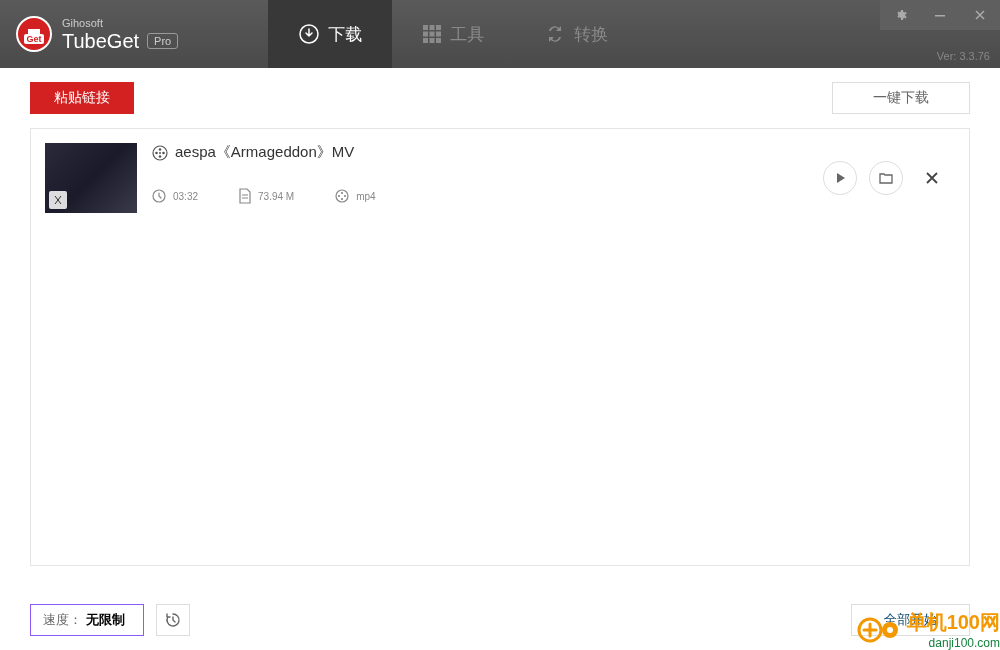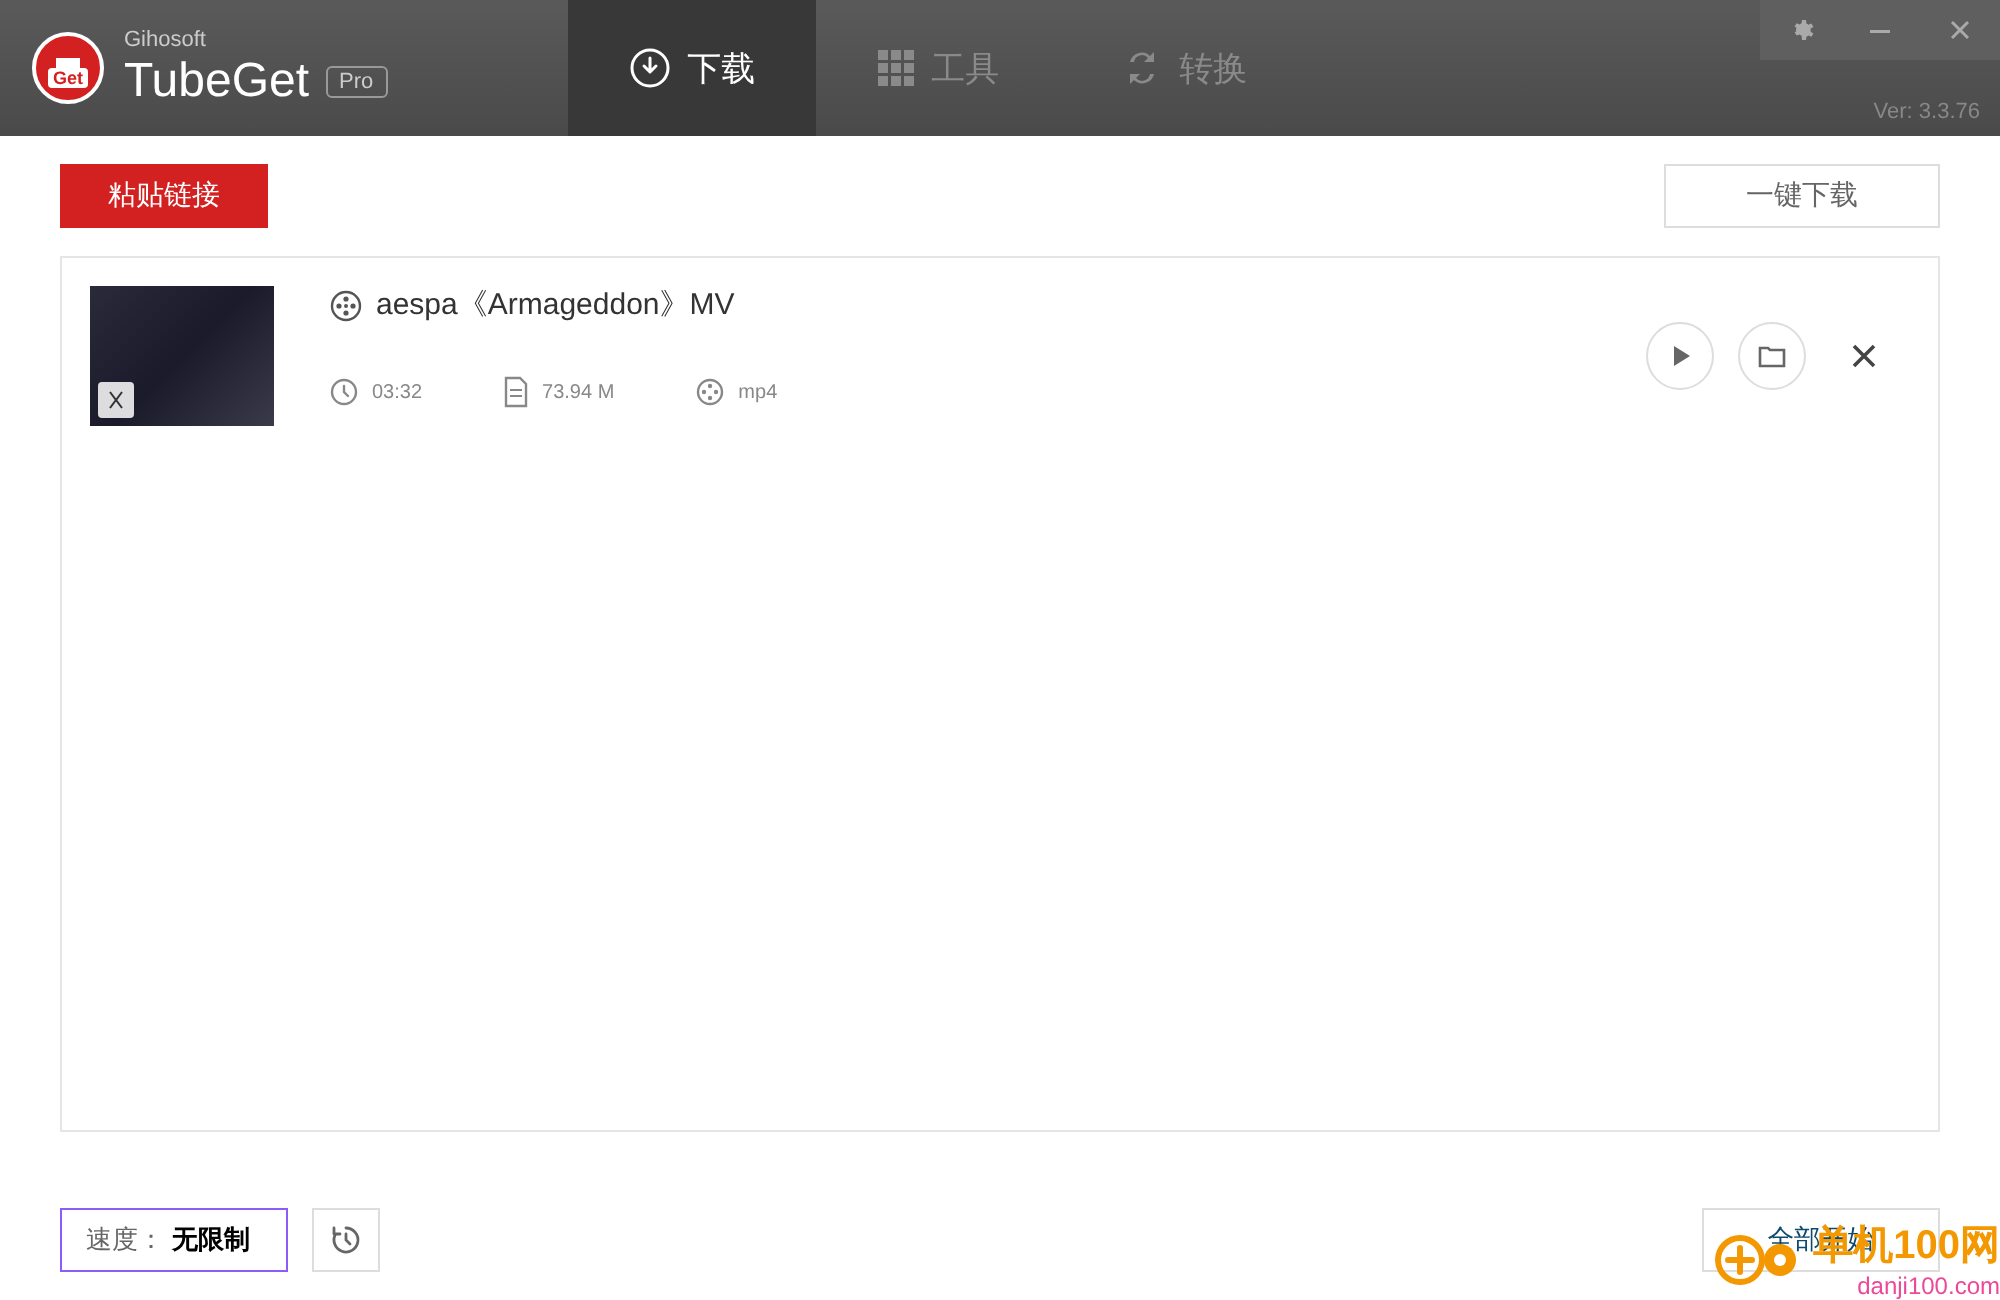--- a/index.html
+++ b/index.html
@@ -5,59 +5,59 @@
     * { margin: 0; padding: 0; box-sizing: border-box; font-family: "Microsoft YaHei", Arial, sans-serif; }
     body { width: 1000px; height: 650px; background: #fff; overflow: hidden; position: relative; }
     
     .titlebar { height: 68px; background: linear-gradient(180deg, #5a5a5a 0%, #4a4a4a 100%); display: flex; align-items: center; position: relative; }
     .logo-block { display: flex; align-items: center; padding-left: 16px; }
     .logo-icon { width: 36px; height: 36px; background: #d32020; border-radius: 50%; display: flex; align-items: center; justify-content: center; border: 2px solid #fff; position: relative; }
     .logo-icon-inner { position: absolute; bottom: 6px; background: #fff; color: #d32020; font-size: 9px; font-weight: bold; padding: 0 2px; border-radius: 2px; }
     .logo-text-block { margin-left: 10px; display: flex; flex-direction: column; }
     .company { color: #ccc; font-size: 11px; line-height: 14px; }
     .app-title-row { display: flex; align-items: center; gap: 8px; }
-    .app-title { color: #fff; font-size: 24px; font-weight: 300; }
+    .app-title { color: #fff; font-size: 20px; font-weight: 300; }
     .pro-badge { border: 1px solid #999; color: #ccc; font-size: 11px; padding: 1px 6px; border-radius: 3px; }
     
     .tabs { display: flex; height: 100%; margin-left: 90px; }
     .tab { display: flex; align-items: center; gap: 8px; padding: 0 30px; height: 100%; color: #8a8a8a; font-size: 17px; cursor: pointer; }
     .tab.active { background: #383838; color: #fff; }
     .tab-icon { display: inline-flex; }
     
     .win-controls { position: absolute; right: 0; top: 0; display: flex; }
     .win-btn { width: 40px; height: 30px; display: flex; align-items: center; justify-content: center; cursor: pointer; background: #5f5f5f; }
     .version { position: absolute; right: 10px; bottom: 6px; color: #888; font-size: 11px; }
     
     .toolbar { height: 60px; display: flex; align-items: center; padding: 0 30px; justify-content: space-between; }
     .btn-paste { background: #d32020; color: #fff; border: none; height: 32px; padding: 0 24px; font-size: 14px; cursor: pointer; }
     .btn-all { background: #fff; border: 1px solid #ddd; color: #666; height: 32px; padding: 0 40px; font-size: 14px; cursor: pointer; }
     
     .content { margin: 0 30px; border: 1px solid #e5e5e5; height: 438px; overflow-y: auto; }
-    .item { display: flex; padding: 14px; align-items: flex-start; gap: 13px; }
+    .item { display: flex; padding: 14px; align-items: flex-start; }
     .thumb { width: 92px; height: 70px; background: linear-gradient(135deg, #2a2a3a 0%, #1a1a2a 50%, #3a3a4a 100%); position: relative; flex-shrink: 0; }
     .thumb-badge { position: absolute; bottom: 4px; left: 4px; width: 18px; height: 18px; background: rgba(255,255,255,0.85); border-radius: 2px; display: flex; align-items: center; justify-content: center; font-size: 8px; }
     .item-body { flex: 1; padding-left: 14px; }
     .item-title-row { display: flex; align-items: center; gap: 6px; color: #333; font-size: 15px; }
     .item-meta { display: flex; gap: 40px; margin-top: 26px; color: #888; font-size: 10px; }
     .meta-group { display: flex; align-items: center; gap: 6px; }
     .item-actions { display: flex; align-items: center; gap: 12px; padding-right: 6px; padding-top: 18px; }
     .act-btn { width: 34px; height: 34px; border: 1px solid #ddd; border-radius: 50%; display: flex; align-items: center; justify-content: center; cursor: pointer; background: #fff; }
     .act-btn.plain { border: none; }
     
     .statusbar { position: absolute; bottom: 14px; left: 30px; right: 30px; display: flex; align-items: center; justify-content: space-between; font-size: 13px; }
     .status-left { display: flex; align-items: center; gap: 12px; }
     .speed-box { border: 1px solid #8b5cf6; padding: 6px 18px 6px 12px; display: flex; gap: 4px; align-items: baseline; }
     .speed-label { color: #666; }
     .speed-value { color: #000; font-weight: bold; }
     .history-btn { border: 1px solid #ddd; width: 34px; height: 32px; display: flex; align-items: center; justify-content: center; cursor: pointer; }
     .btn-startall { border: 1px solid #ddd; padding: 6px 32px; color: #0c4a6e; cursor: pointer; background: #fff; }
     
     .watermark { position: absolute; right: 0; bottom: 0; pointer-events: none; display: flex; flex-direction: column; align-items: flex-end; }
     .wm-text { color: #f39800; font-size: 20px; font-weight: bold; }
-    .wm-url { color: #ec4899; font-size: 12px; }
+    .wm-url { color: #15803d; font-size: 12px; }
     .wm-icon { position: absolute; right: 100px; bottom: 6px; }
     
     svg { display: block; }
   </style>
 </head>
 <body>
 
 <div class="titlebar">
   <div class="logo-block">
     <div class="logo-icon">

